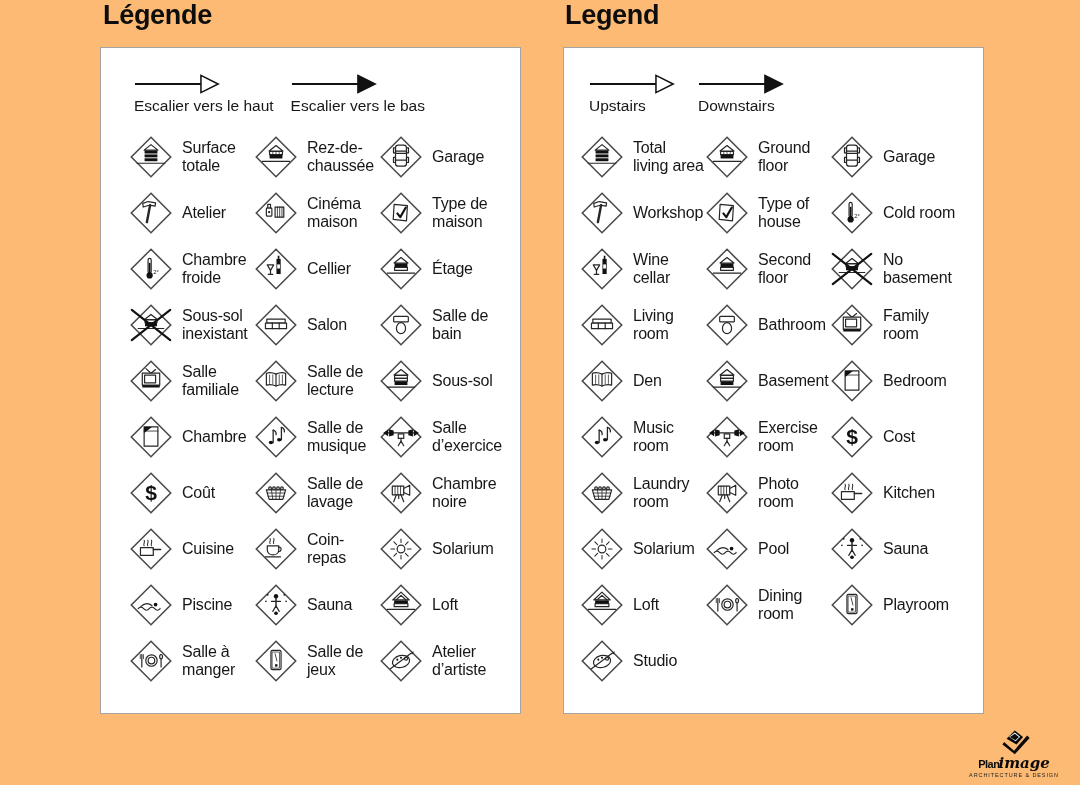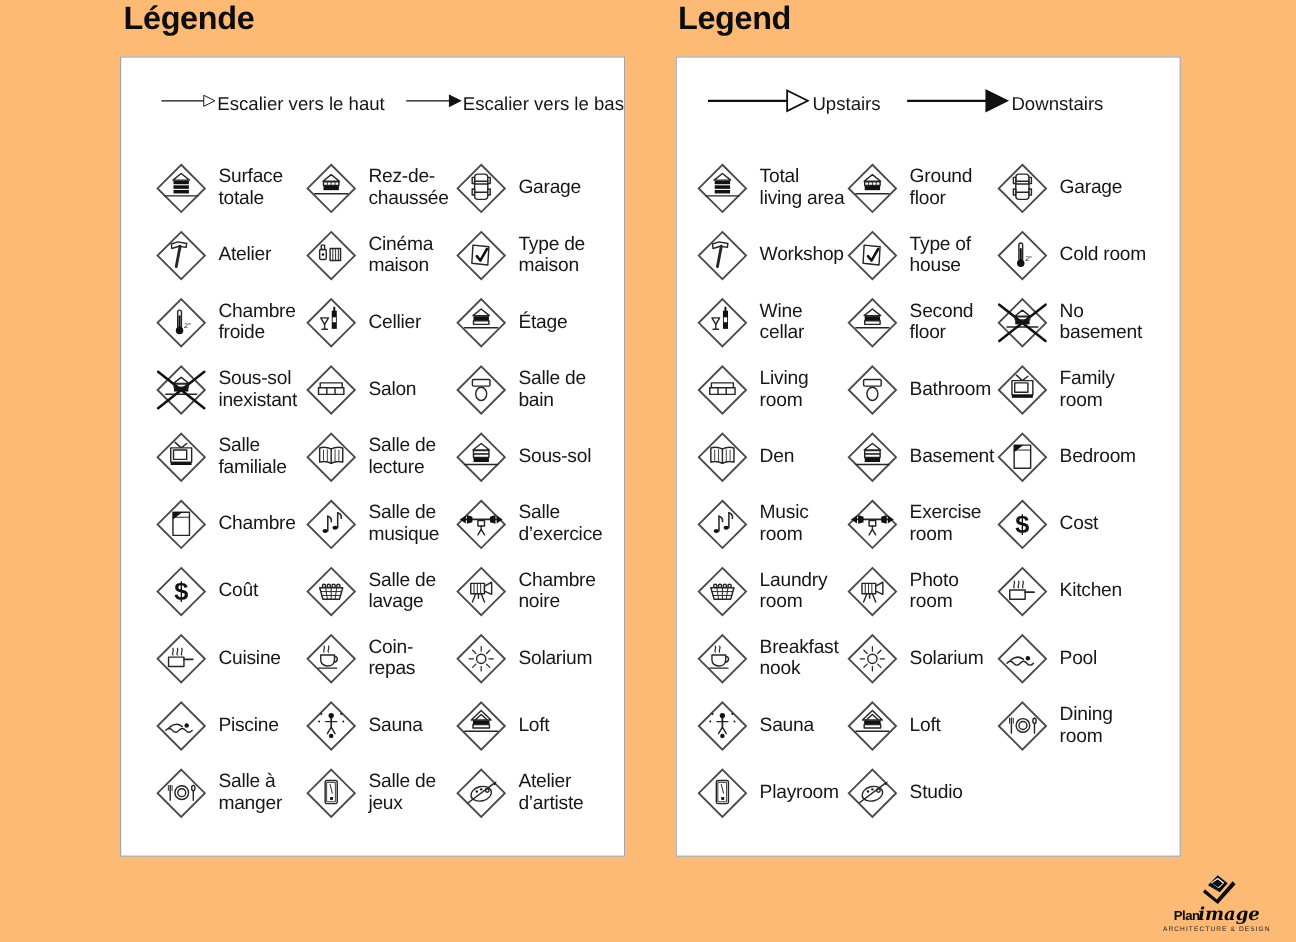--- a/index.html
+++ b/index.html
@@ -6,21 +6,21 @@
   .canvas{position:relative;width:1080px;height:785px;background:#fdba74;overflow:hidden;
           font-family:"Liberation Sans",sans-serif;color:#1a1a1a;}
   .title{position:absolute;top:0;margin:0;font-size:27px;font-weight:700;color:#0d0d0d;letter-spacing:-0.3px;}
   .title-fr{left:103px;}
   .title-en{left:565px;}
   .panel{position:absolute;top:47px;width:421px;height:667px;border:1px solid #a5a5a5;background:#fff;box-sizing:border-box;}
   .panel-fr{left:100px;}
   .panel-en{left:563px;}
   .arrows{display:flex;gap:17px;margin:24px 0 0 33px;}
   .panel-en .arrows{margin-left:25px;gap:21px;}
-  .arrow-group{display:flex;flex-direction:row;min-width:88px;align-items:flex-end;}
+  .arrow-group{display:flex;flex-direction:column;min-width:88px;}
   .arrow-svg{width:88px;height:24px;margin-bottom:1px;}
   .arrow-label{font-size:15.5px;white-space:nowrap;color:#171717;}
   .grid{position:absolute;left:28px;top:81px;display:grid;grid-template-columns:125px 125px 125px;grid-auto-rows:56px;}
   .panel-en .grid{left:16px;}
   .cell{display:flex;align-items:center;gap:9px;}
   .dicon{width:44px;height:44px;flex:0 0 44px;}
   .dicon svg{width:44px;height:44px;display:block;}
   .lbl{font-size:16px;line-height:18px;max-width:85px;letter-spacing:-0.2px;color:#171717;}
   .logo{position:absolute;right:14px;bottom:7px;width:104px;text-align:center;}
   .logo-mark{display:block;margin:0 auto;width:34px;height:28px;}
@@ -853,35 +853,20 @@
               </g>
             </svg>
           </span>
           <span class="lbl">Kitchen</span>
         </div>
         <div class="cell">
           <span class="dicon">
             <svg viewBox="0 0 48 48" xmlns="http://www.w3.org/2000/svg">
               <polygon points="24,2.5 45.5,24 24,45.5 2.5,24" fill="#fff" stroke="#4a4a4a" stroke-width="1.7"></polygon>
               <g fill="none" stroke="#262626" stroke-width="1.3" stroke-linejoin="round" stroke-linecap="round">
-                <path d="M14.5,20.5 h12.5 v4.5 c0,3.5 -2.8,5.5 -6.2,5.5 c-3.5,0 -6.3,-2 -6.3,-5.5 z" fill="#fff"></path>
-                <path d="M27,22 c3.5,-0.5 3.5,5 -0.5,5" fill="none"></path>
-                <line x1="12.5" y1="32.5" x2="29" y2="32.5"></line>
-                <path d="M17.5,18 c-1.5,-2 1.5,-3 0,-5.5" stroke-width="1.1"></path>
-                <path d="M21.5,18 c-1.5,-2 1.5,-3 0,-5.5" stroke-width="1.1"></path>
-              </g>
-            </svg>
-          </span>
-          <span class="lbl">Breakfast nook</span>
-        </div>
-        <div class="cell">
-          <span class="dicon">
-            <svg viewBox="0 0 48 48" xmlns="http://www.w3.org/2000/svg">
-              <polygon points="24,2.5 45.5,24 24,45.5 2.5,24" fill="#fff" stroke="#4a4a4a" stroke-width="1.7"></polygon>
-              <g fill="none" stroke="#262626" stroke-width="1.3" stroke-linejoin="round" stroke-linecap="round">
                 <circle cx="24" cy="24" r="4.2" fill="#fff"></circle>
                 <line x1="24" y1="17" x2="24" y2="13" stroke-width="1.1"></line>
                 <line x1="24" y1="31" x2="24" y2="35" stroke-width="1.1"></line>
                 <line x1="17" y1="24" x2="13" y2="24" stroke-width="1.1"></line>
                 <line x1="31" y1="24" x2="35" y2="24" stroke-width="1.1"></line>
                 <line x1="19.2" y1="19.2" x2="16.2" y2="16.2" stroke-width="1.1"></line>
                 <line x1="28.8" y1="19.2" x2="31.8" y2="16.2" stroke-width="1.1"></line>
                 <line x1="19.2" y1="28.8" x2="16.2" y2="31.8" stroke-width="1.1"></line>
                 <line x1="28.8" y1="28.8" x2="31.8" y2="31.8" stroke-width="1.1"></line>
               </g>

